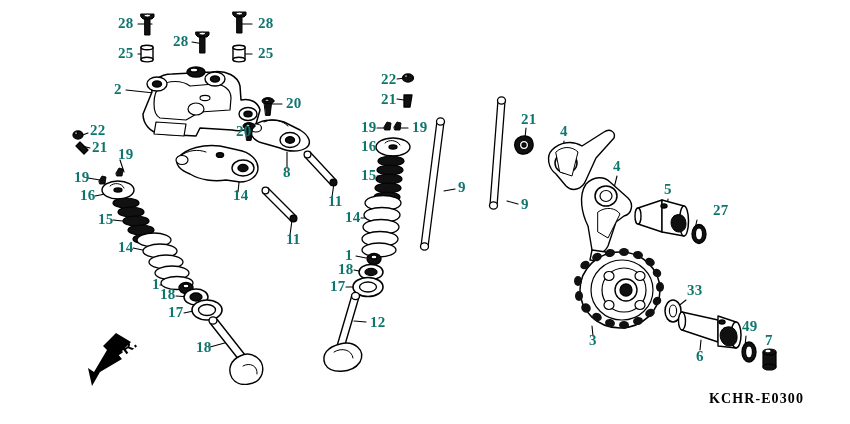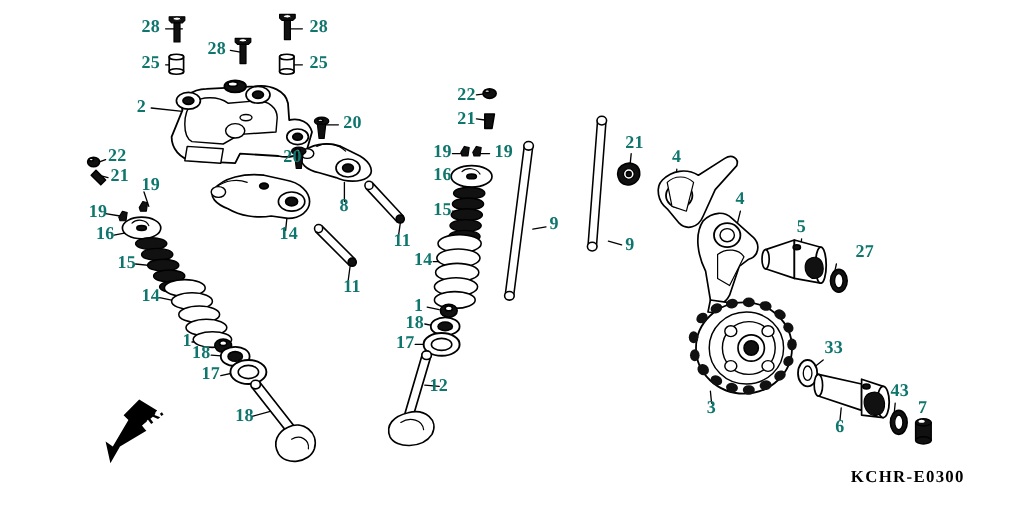--- a/index.html
+++ b/index.html
@@ -363,27 +363,27 @@
       <div class="lbl" style="left: 381px; top: 72px;">22</div>
       <div class="lbl" style="left: 381px; top: 92px;">21</div>
       <div class="lbl" style="left: 361px; top: 120px;">19</div>
       <div class="lbl" style="left: 412px; top: 120px;">19</div>
       <div class="lbl" style="left: 361px; top: 139px;">16</div>
       <div class="lbl" style="left: 361px; top: 168px;">15</div>
       <div class="lbl" style="left: 345px; top: 210px;">14</div>
       <div class="lbl" style="left: 345px; top: 248px;">1</div>
       <div class="lbl" style="left: 338px; top: 262px;">18</div>
       <div class="lbl" style="left: 330px; top: 279px;">17</div>
-      <div class="lbl" style="left: 358px; top: 315px;">12</div>
+      <div class="lbl" style="left: 370px; top: 315px;">12</div>
       <div class="lbl" style="left: 458px; top: 180px;">9</div>
       <div class="lbl" style="left: 521px; top: 197px;">9</div>
       <div class="lbl" style="left: 521px; top: 112px;">21</div>
       <div class="lbl" style="left: 560px; top: 124px;">4</div>
       <div class="lbl" style="left: 613px; top: 159px;">4</div>
       <div class="lbl" style="left: 664px; top: 182px;">5</div>
       <div class="lbl" style="left: 693px; top: 203px; margin-left: 20px;">27</div>
       <div class="lbl" style="left: 687px; top: 283px;">33</div>
       <div class="lbl" style="left: 589px; top: 333px;">3</div>
       <div class="lbl" style="left: 696px; top: 349px;">6</div>
-      <div class="lbl" style="left: 742px; top: 319px;">43</div>
+      <div class="lbl" style="left: 742px; top: 319px;">49</div>
       <div class="lbl" style="left: 765px; top: 333px;">7</div>
     </div>
 </div>
 
 </body></html>

